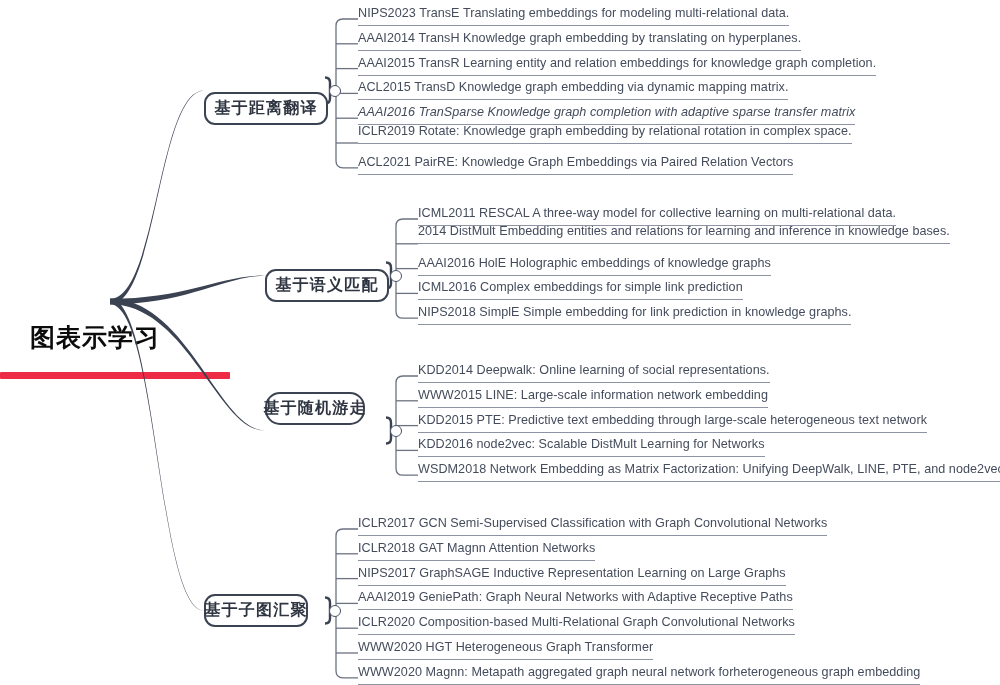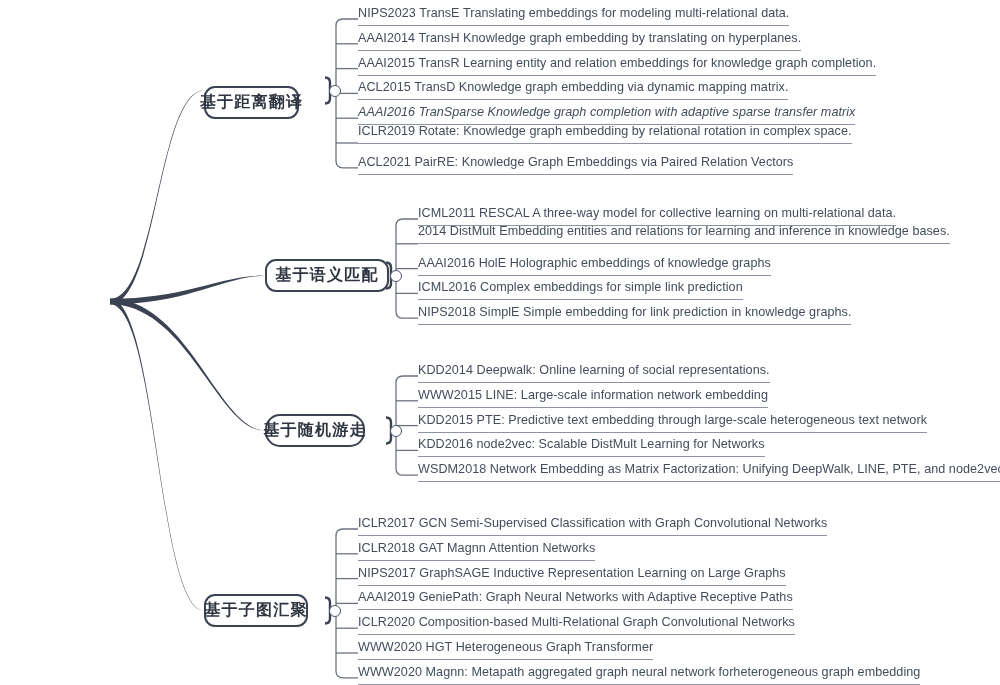--- a/index.html
+++ b/index.html
@@ -126,43 +126,47 @@
         <path d="M 336 553.8 H 358" stroke="#6b7280" stroke-width="1.3" fill="none"></path>
         <path d="M 336 578.6 H 358" stroke="#6b7280" stroke-width="1.3" fill="none"></path>
         <path d="M 336 603.4 H 358" stroke="#6b7280" stroke-width="1.3" fill="none"></path>
         <path d="M 336 628.2 H 358" stroke="#6b7280" stroke-width="1.3" fill="none"></path>
         <path d="M 336 653 H 358" stroke="#6b7280" stroke-width="1.3" fill="none"></path>
         <path d="M 341 610.5 H 336" stroke="#6b7280" stroke-width="1.5" fill="none"></path>
         <path d="M 325 597.5 q 5 0 5 5 v 16 q 0 5 -5 5" stroke="#3b4252" stroke-width="2.4" fill="none"></path>
       </g>
   </svg>
 
+  <div class="root">
+    <div class="root-label">图表示学习</div>
+    <div class="root-underline"></div>
+  </div>
 
   <div id="nodes">
-      <div class="branch-node" style="left: 204px; top: 86px; width: 95px;">
+      <div class="branch-node" style="left: 204px; top: 92px; width: 124px;">
         <span>基于距离翻译</span>
       </div>
       <div class="toggle-dot" style="left: 329px; top: 84.5px;"></div>
       <div class="leaf" style="left: 358px; top: 6px;">NIPS2023 TransE Translating embeddings for modeling multi-relational data.</div>
       <div class="leaf" style="left: 358px; top: 30.8px;">AAAI2014 TransH Knowledge graph embedding by translating on hyperplanes.</div>
       <div class="leaf" style="left: 358px; top: 55.6px;">AAAI2015 TransR Learning entity and relation embeddings for knowledge graph completion.</div>
       <div class="leaf" style="left: 358px; top: 80.4px;">ACL2015 TransD Knowledge graph embedding via dynamic mapping matrix.</div>
       <div class="leaf" style="left: 358px; top: 105.2px; font-style: italic;">AAAI2016 TranSparse Knowledge graph completion with adaptive sparse transfer matrix</div>
       <div class="leaf" style="left: 358px; top: 124px;">ICLR2019 Rotate: Knowledge graph embedding by relational rotation in complex space.</div>
       <div class="leaf" style="left: 358px; top: 154.8px;">ACL2021 PairRE: Knowledge Graph Embeddings via Paired Relation Vectors</div>
-      <div class="branch-node" style="left: 265px; top: 259px; width: 124px;">
+      <div class="branch-node" style="left: 265px; top: 269px; width: 124px;">
         <span>基于语义匹配</span>
       </div>
       <div class="toggle-dot" style="left: 390px; top: 269.5px;"></div>
       <div class="leaf" style="left: 418px; top: 206px;">ICML2011 RESCAL A three-way model for collective learning on multi-relational data.</div>
       <div class="leaf" style="left: 418px; top: 224px; text-align: center;">2014 DistMult Embedding entities and relations for learning and inference in knowledge bases.</div>
       <div class="leaf" style="left: 418px; top: 255.6px;">AAAI2016 HolE Holographic embeddings of knowledge graphs</div>
       <div class="leaf" style="left: 418px; top: 280.4px;">ICML2016 Complex embeddings for simple link prediction</div>
       <div class="leaf" style="left: 418px; top: 305.2px;">NIPS2018 SimplE Simple embedding for link prediction in knowledge graphs.</div>
-      <div class="branch-node" style="left: 265px; top: 414px; width: 100px; border-radius: 15px;">
+      <div class="branch-node" style="left: 265px; top: 392px; width: 100px; border-radius: 15px;">
         <span>基于随机游走</span>
       </div>
       <div class="toggle-dot" style="left: 390px; top: 424.5px;"></div>
       <div class="leaf" style="left: 418px; top: 363px;">KDD2014 Deepwalk: Online learning of social representations.</div>
       <div class="leaf" style="left: 418px; top: 387.8px;">WWW2015  LINE: Large-scale information network embedding</div>
       <div class="leaf" style="left: 418px; top: 412.6px;">KDD2015  PTE: Predictive text embedding through large-scale heterogeneous text network</div>
       <div class="leaf" style="left: 418px; top: 437.4px;">KDD2016 node2vec: Scalable DistMult Learning for Networks</div>
       <div class="leaf" style="left: 418px; top: 462.2px;">WSDM2018 Network Embedding as Matrix Factorization: Unifying DeepWalk, LINE, PTE, and node2vec</div>
       <div class="branch-node" style="left: 204px; top: 594px; width: 104px;">
         <span>基于子图汇聚</span>

